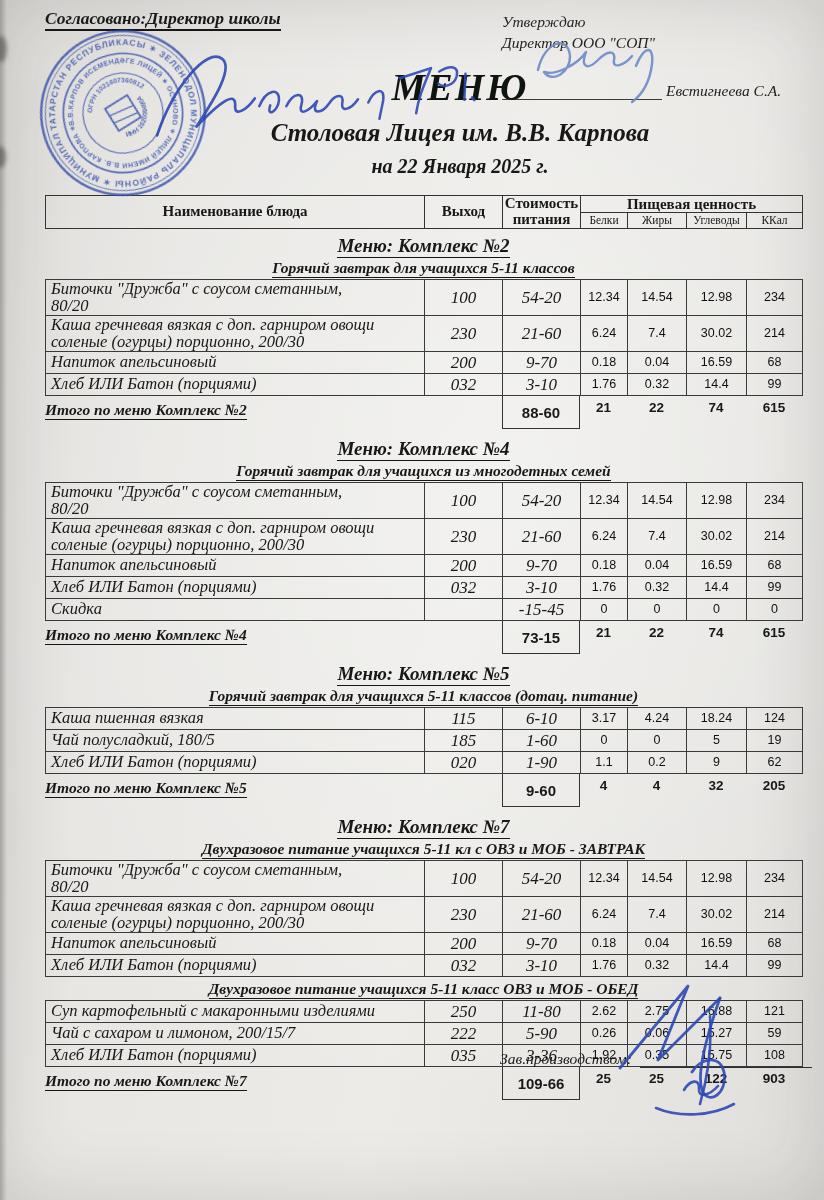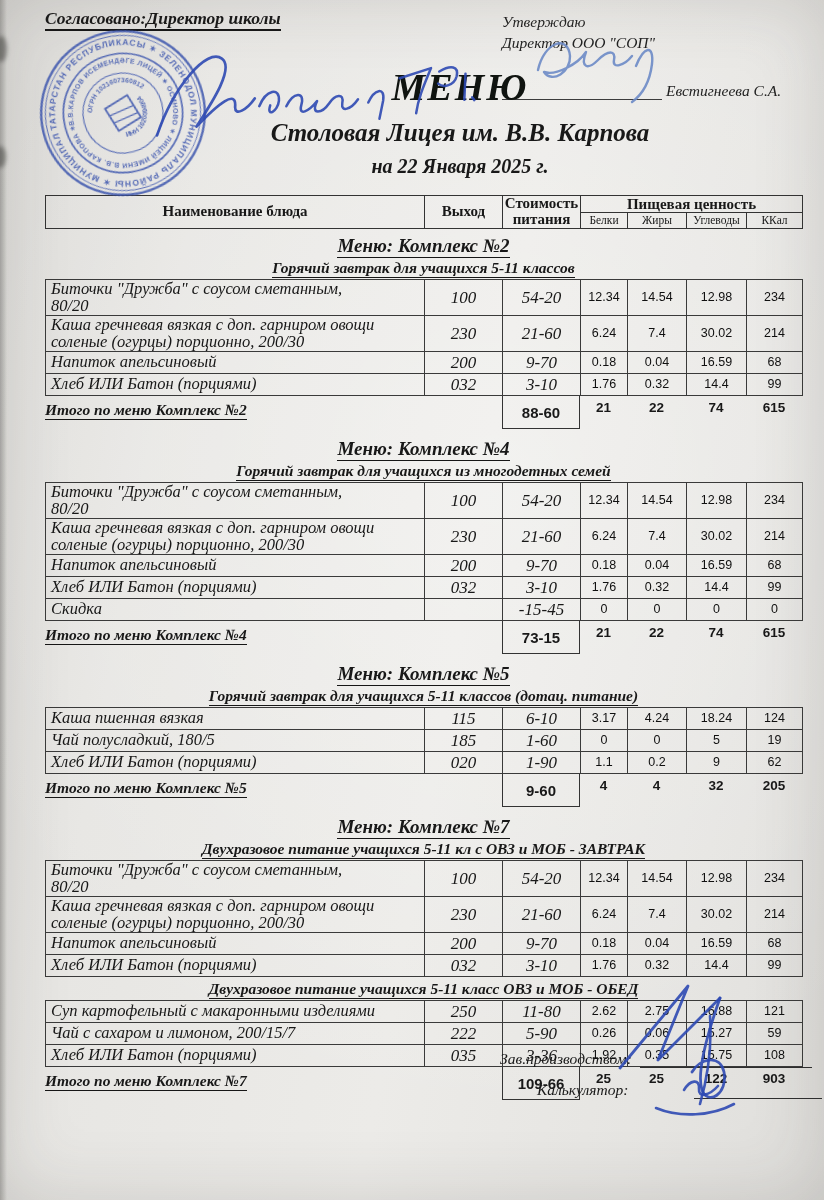--- a/index.html
+++ b/index.html
@@ -455,24 +455,20 @@
             <div class="total-nut">903</div>
           </div>
         </section>
       </div>
   </div>
 
   <div class="footer-line f1">
     <span>Зав.производством:</span>
     <span class="f-rule"></span>
   </div>
-  <div class="footer-line f2">
-    <span>Калькулятор:</span>
-    <span class="f-rule"></span>
-  </div>
 
   <svg class="sig-bottom-svg" width="214" height="152" viewBox="0 0 214 152">
     <path class="pen" stroke-width="2.8" d="M28,96 L96,14 L66,88 L128,26"></path>
     <path class="pen" stroke-width="2.8" d="M128,26 C116,60 104,100 110,118 C116,134 136,122 132,100 C128,82 108,86 100,100"></path>
     <path class="pen" stroke-width="2.6" d="M118,44 C120,74 116,104 108,132"></path>
     <path class="pen" stroke-width="2.6" d="M92,118 c6,-10 16,-12 15,-1 c-1,9 10,7 19,-3"></path>
     <path class="pen" stroke-width="2.6" d="M64,136 c24,10 56,8 78,-4"></path>
   </svg>
 </div>
 

